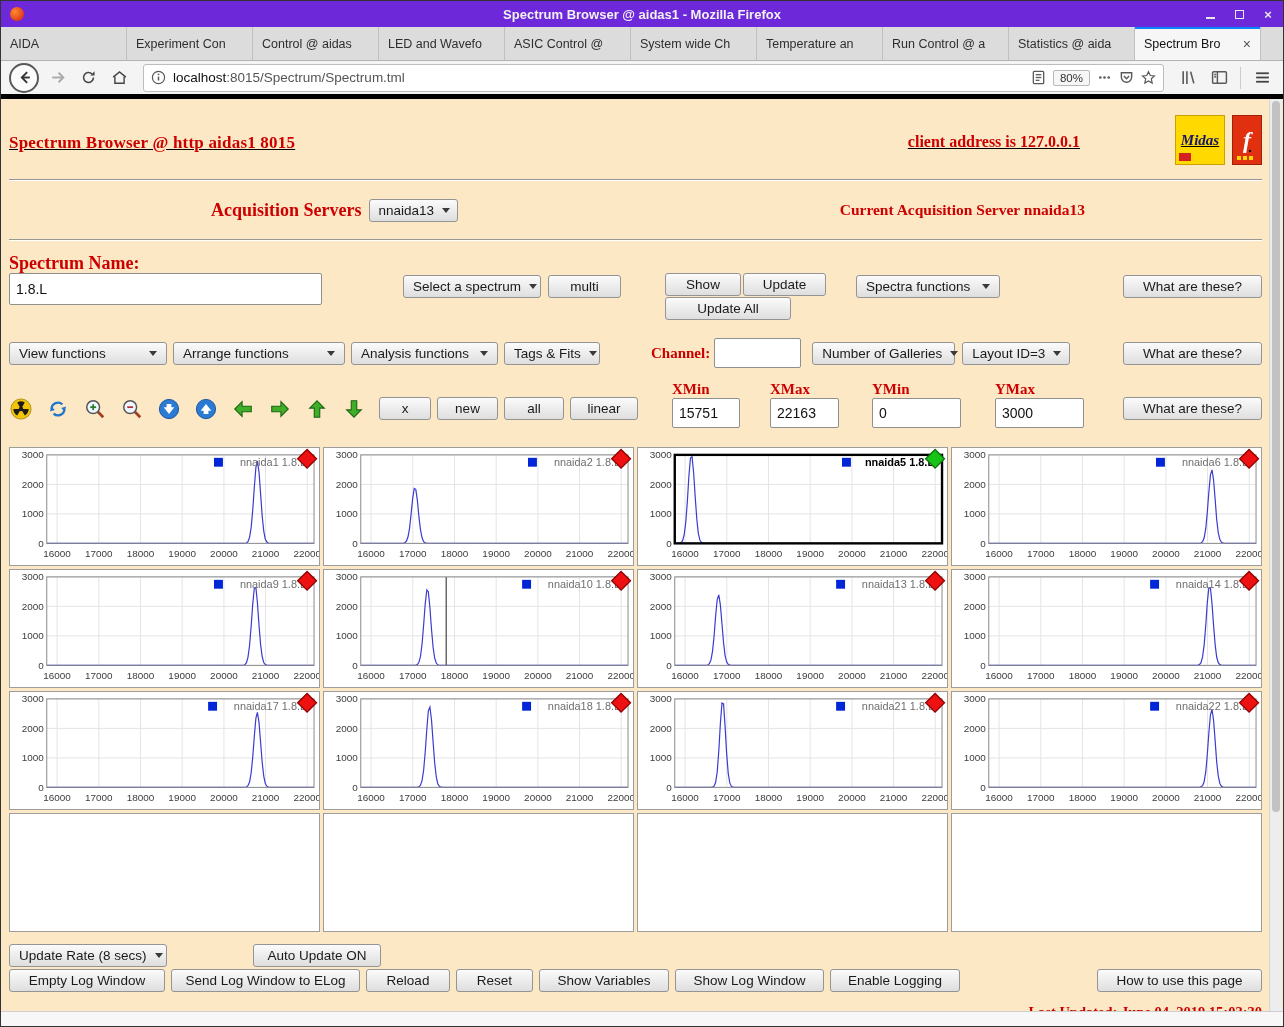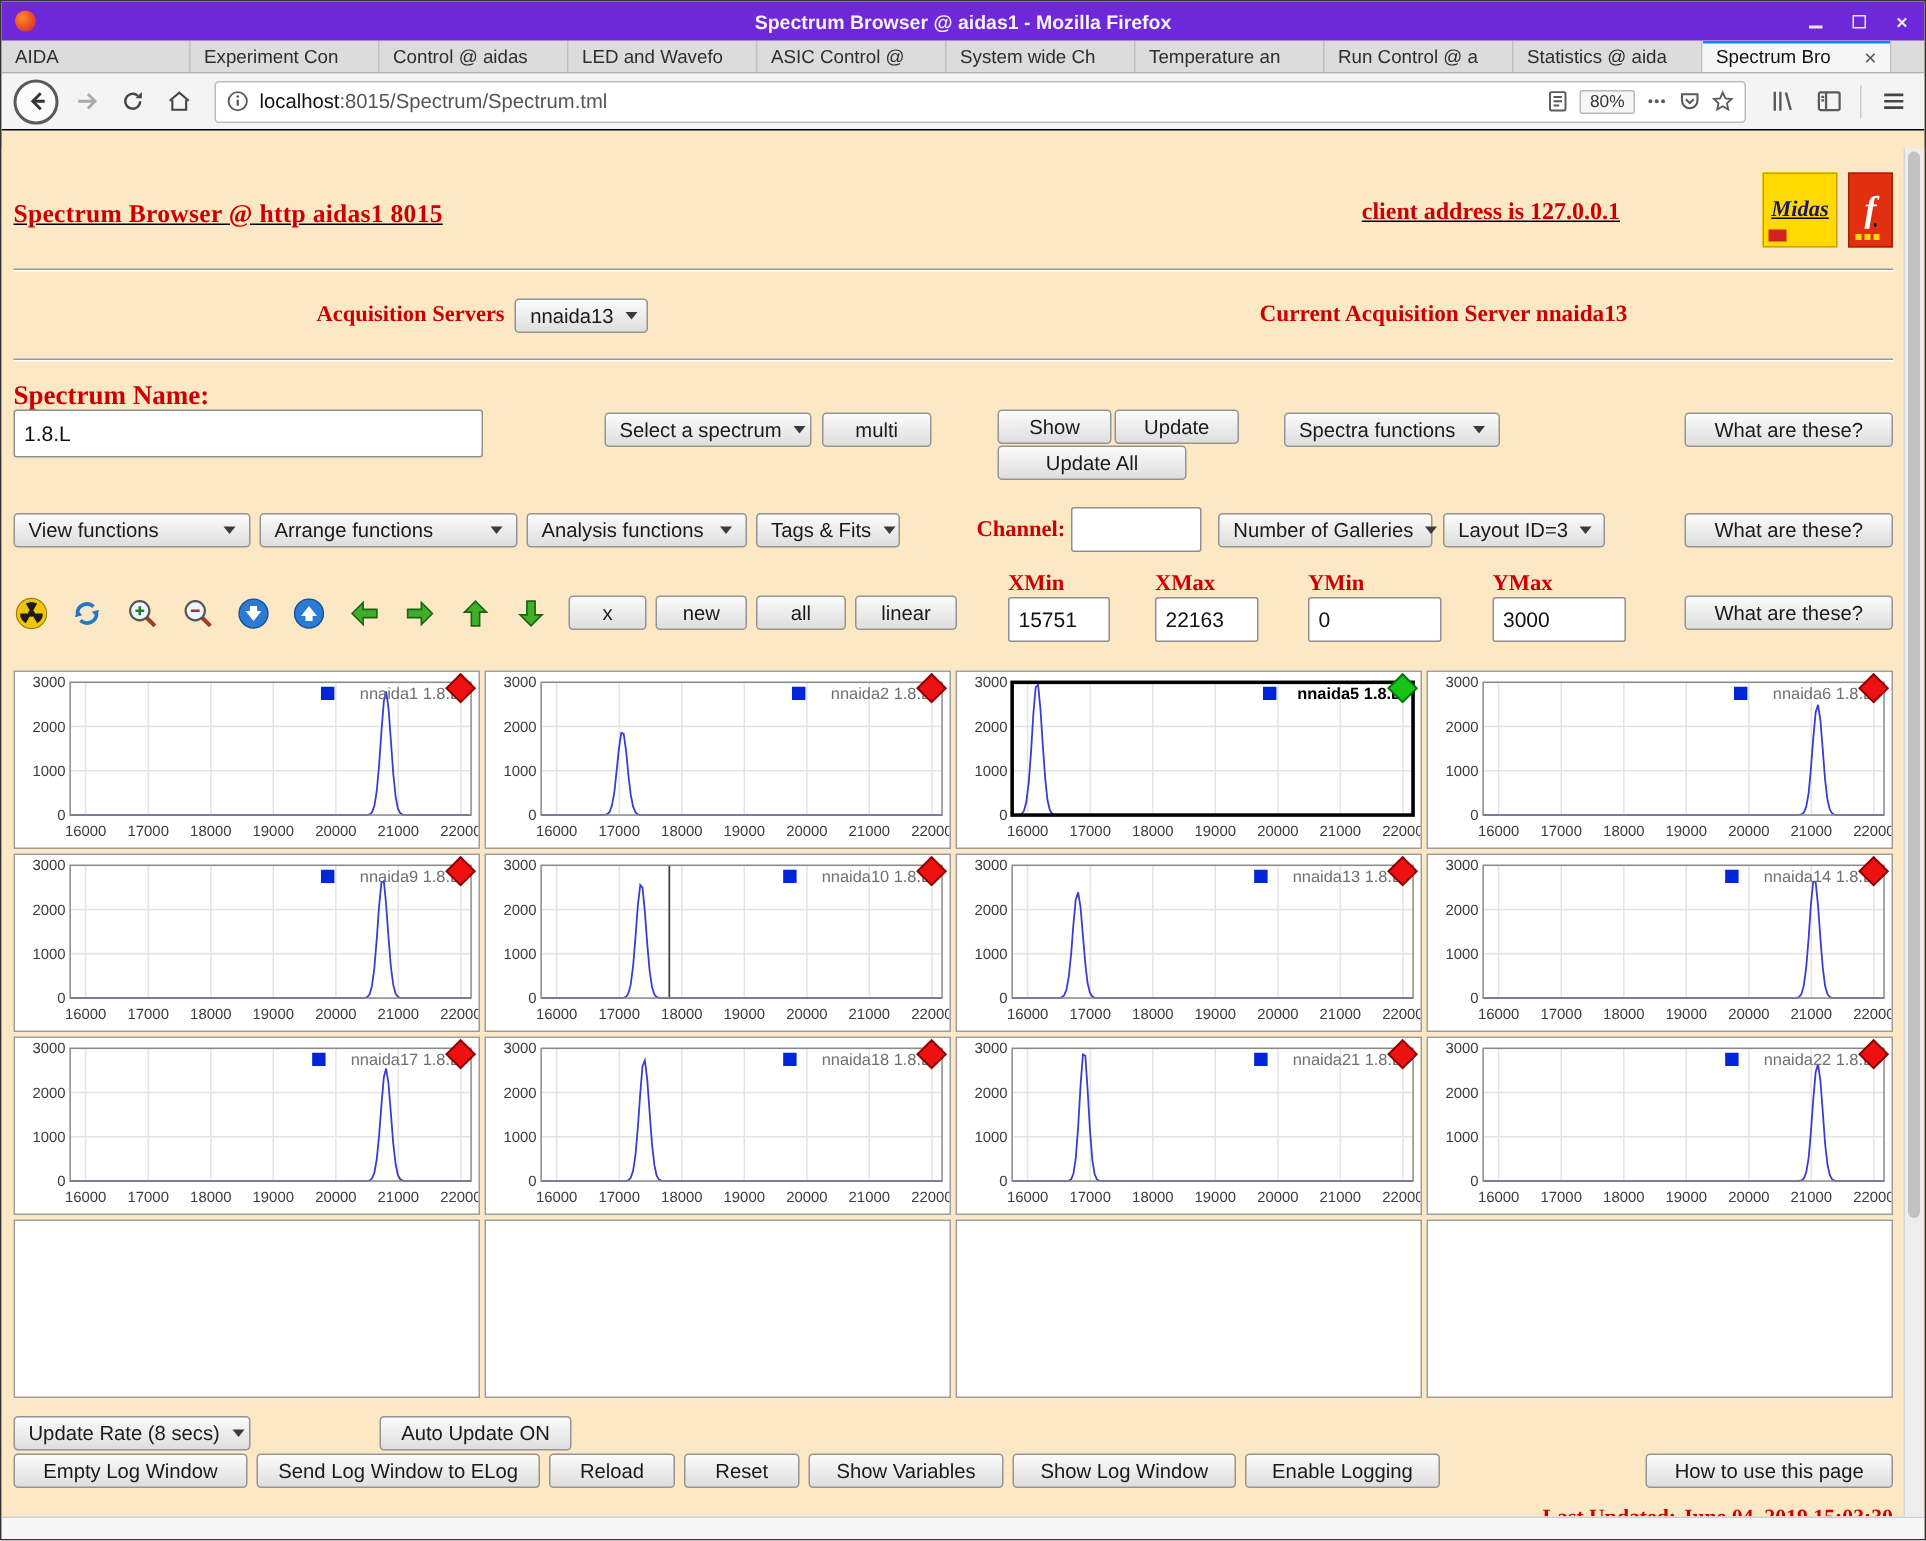--- a/index.html
+++ b/index.html
@@ -8,28 +8,28 @@
 
   
   .titlebar { height:26px; background:#6d28d9; color:#f2f2f2; display:flex; align-items:center; justify-content:center; position:relative; font-weight:bold; font-size:13px; }
   .win-icon { position:absolute; left:9px; width:14px; height:14px; border-radius:50%; background:radial-gradient(circle at 35% 35%, #ff8a2a, #d41c1c); }
   .win-controls { position:absolute; right:8px; display:flex; gap:15px; align-items:center; }
   .wc { color:#e8e8e8; font-size:13px; line-height:1; display:flex; align-items:center; justify-content:center; width:14px; height:14px; }
   .min-glyph { width:9px; border-bottom:2px solid #e8e8e8; display:inline-block; margin-top:7px; }
   .max-glyph { width:9px; height:9px; border:1.5px solid #e8e8e8; display:inline-block; }
 
   
-  .tabbar { height:22px; background:#dcdcdc; display:flex; align-items:stretch; border-bottom:1px solid #b2b2b2; overflow:hidden; }
+  .tabbar { height:34px; background:#dcdcdc; display:flex; align-items:stretch; border-bottom:1px solid #b2b2b2; overflow:hidden; }
   .tab { width:126px; flex:0 0 auto; display:flex; align-items:center; padding:0 9px; font-size:12.5px; color:#2e2e2e; border-right:1px solid #c0c0c0; white-space:nowrap; overflow:hidden; }
   .tab.active { background:#f6f6f6; box-shadow: inset 0 2px 0 #0a84ff; color:#111; }
   .tab-label { flex:1; overflow:hidden; }
   .tab-close { margin-left:4px; color:#555; font-size:14px; }
 
   
-  .navbar { height:38px; background:#f4f4f5; display:flex; align-items:center; padding:0 8px; gap:5px; border-bottom:1px solid #000000;justify-content:center; }
+  .navbar { height:38px; background:#f4f4f5; display:flex; align-items:center; padding:0 8px; gap:5px; border-bottom:5px solid #000000;justify-content:center; }
   .nav-circle { width:30px; height:30px; flex:0 0 auto; border-radius:50%; border:2px solid #595959; display:flex; align-items:center; justify-content:center; background:#fbfbfb; }
   .nav-btn { width:26px; height:26px; flex:0 0 auto; display:flex; align-items:center; justify-content:center; border-radius:3px; }
   .nav-btn svg, .nav-circle svg { width:17px; height:17px; }
   .urlbar { flex:1; height:28px; background:#fff; border:1px solid #bdbdbd; border-radius:3px; display:flex; align-items:center; padding:0 7px; gap:7px; margin:0 6px; }
   .urlbar svg { width:15px; height:15px; flex:0 0 auto; }
   .url-text { flex:1; font-size:13.5px; white-space:nowrap; overflow:hidden; }
   .url-host { color:#111; }
   .url-path { color:#555; }
   .zoom-badge { font-size:11.5px; border:1px solid #b9b9b9; border-radius:2px; padding:1px 6px; color:#333; background:#f7f7f7; flex:0 0 auto; }
   .toolbar-sep { width:1px; height:22px; background:#ccc; margin:0 3px; flex:0 0 auto; }
@@ -48,21 +48,21 @@
   .f-logo { width:30px; height:50px; background:#e03010; border:1px solid #a02008; position:relative; display:flex; align-items:center; justify-content:center; }
   .f-text { color:#fff; font-family:"Liberation Serif",serif; font-style:italic; font-weight:bold; font-size:24px; }
   .f-marks { position:absolute; left:4px; bottom:4px; display:flex; gap:2px; }
   .f-marks i { width:4px; height:4px; background:#ffd900; display:block; }
 
   hr.rule { border:0; border-top:1px solid #979797; border-bottom:1px solid #ffffff; }
   .rule1 { margin-top:14px; }
   .rule2 { margin-top:17px; }
 
   .acq-row { display:flex; align-items:center; margin-top:17px; height:24px; }
-  .acq-label { margin-left:202px; font-size:15px; }
+  .acq-label { margin-left:202px; font-size:18px; }
   .acq-row .select { margin-left:7px; }
   .current-server { margin-left:auto; margin-right:177px; font-size:15.5px; }
 
   .spectrum-name-label { margin-top:12px; font-size:18px; height:16px; }
 
   .row-b { display:flex; align-items:flex-start; margin-top:4px; }
   .row-c { display:flex; align-items:center; margin-top:18px; }
   .row-d { display:flex; align-items:flex-end; margin-top:13px; }
 
   .btn, .select { font-family:"Liberation Sans",sans-serif; font-size:13.5px; color:#1a1a1a; background:linear-gradient(#fbfbfb,#dedede); border:1px solid #949494; border-radius:3px; height:23px; display:inline-flex; align-items:center; justify-content:center; padding:0 9px; flex:0 0 auto; white-space:nowrap; cursor:default; }

